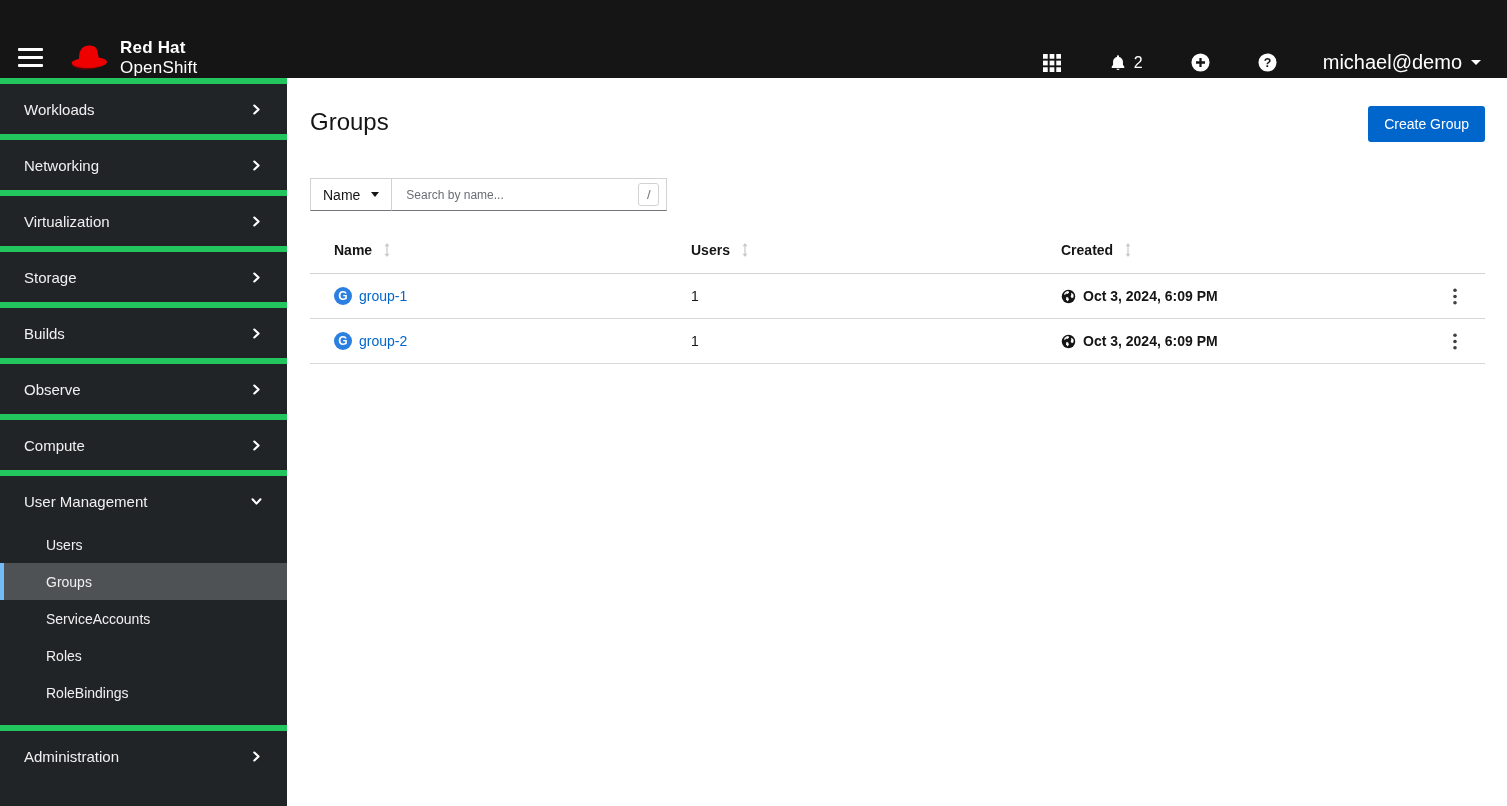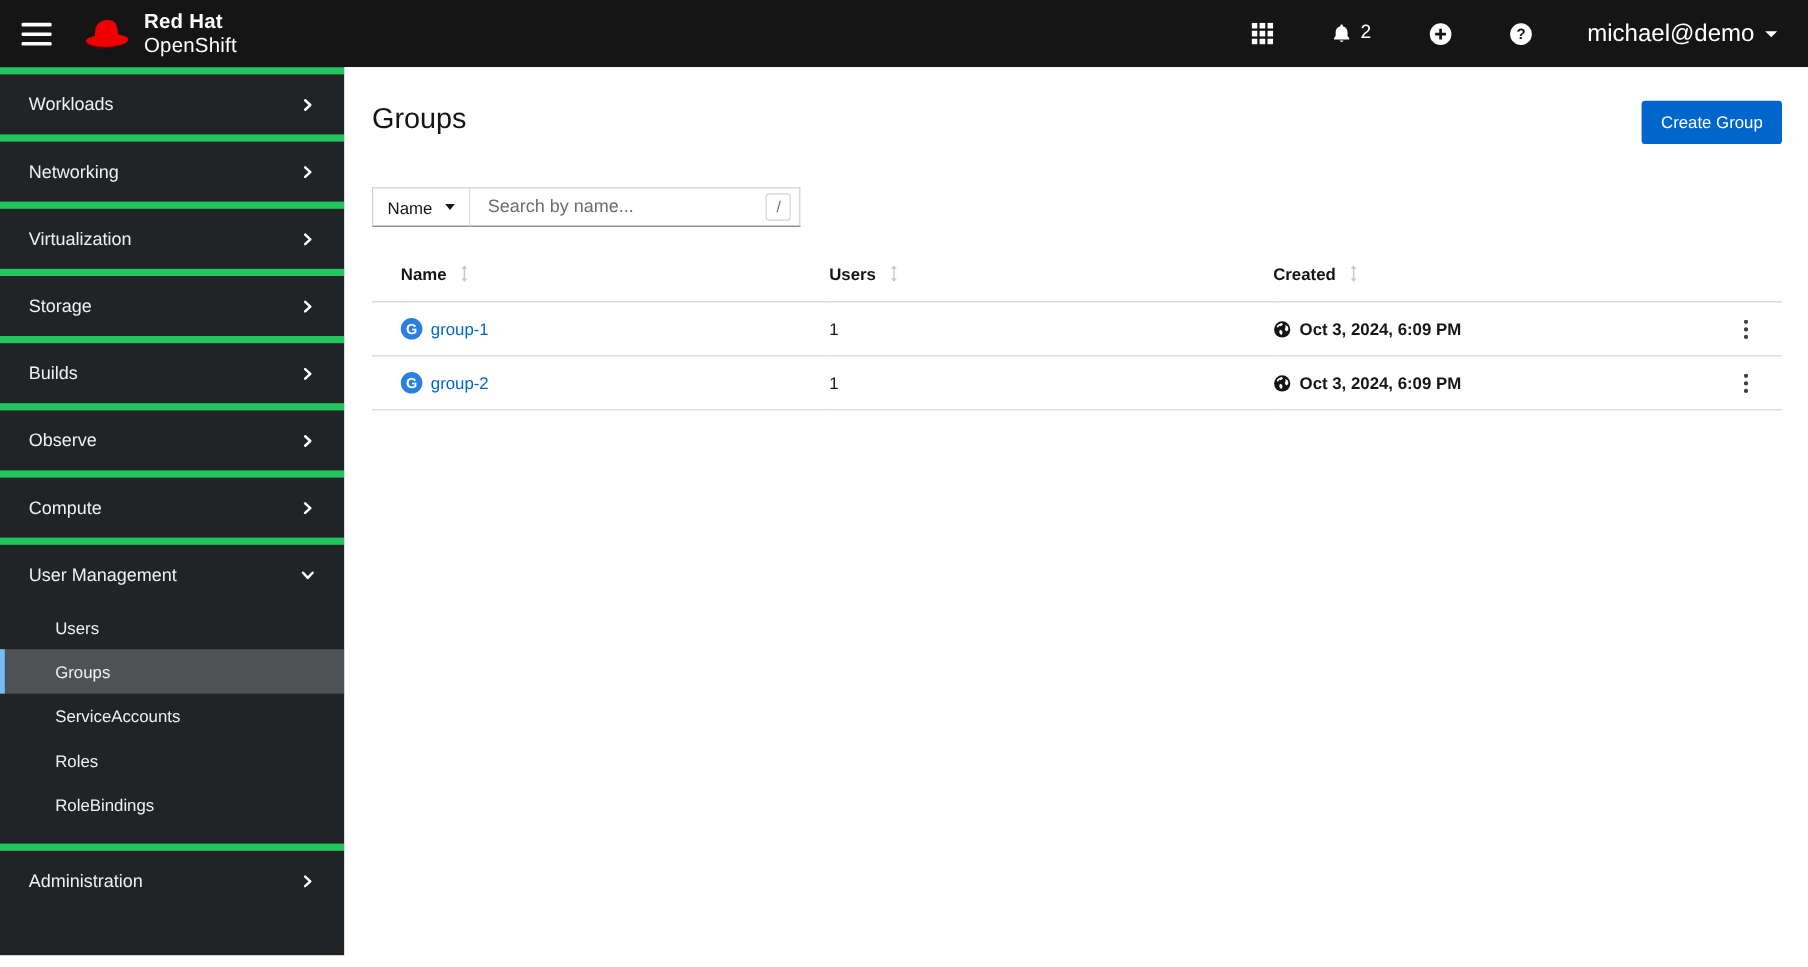--- a/index.html
+++ b/index.html
@@ -5,22 +5,22 @@
   * { box-sizing: border-box; }
   html,body { margin:0; padding:0; }
   body {
     width:1507px; height:806px; overflow:hidden;
     font-family:"Liberation Sans", sans-serif;
     background:#ffffff; color:#151515;
   }
 
   
   .masthead {
-    height:56px; background:#151515;
-    display:flex; align-items:center; justify-content:space-between;
+    height:78px; background:#151515;
+    display:flex; align-items:flex-end; justify-content:space-between;
     padding:0 26px 0 18px;
   }
   .mast-left { display:flex; align-items:center; gap:24px; }
   .hamburger { width:25px; display:flex; flex-direction:column; gap:5px; cursor:pointer; padding:4px 0; }
   .hamburger span { height:3px; background:#ffffff; border-radius:1px; }
   .brand { display:flex; align-items:center; gap:9px; cursor:pointer; }
   .brand-text { color:#ffffff; font-size:17px; line-height:1.18; letter-spacing:.2px; }
   .brand-line1 { font-weight:700; }
   .mast-right { display:flex; align-items:center; }
   .mast-icon { display:flex; align-items:center; gap:7px; cursor:pointer; padding:6px; margin-left:36px; }
@@ -59,21 +59,21 @@
     height:33px; display:flex; align-items:center; gap:11px;
     padding:0 12px; background:#ffffff; font-size:14px; cursor:pointer;
     border:1px solid #d2d2d2; border-bottom-color:#72767b;
   }
   .caret-down-d { width:0; height:0; border-left:4.5px solid transparent; border-right:4.5px solid transparent; border-top:5px solid #151515; }
   .search-box {
     width:275px; height:33px; display:flex; align-items:center;
     padding:0 7px 0 12px; background:#ffffff;
     border:1px solid #d2d2d2; border-left:none; border-bottom-color:#72767b;
   }
-  .search-input { flex:1; border:none; outline:none; font-size:15px; font-family:inherit; color:#151515; background:transparent; min-width:0; }
+  .search-input { flex:1; border:none; outline:none; font-size:12px; font-family:inherit; color:#151515; background:transparent; min-width:0; }
   .search-input::placeholder { color:#6a6e73; }
   .kbd-hint {
     width:21px; height:23px; border:1px solid #d2d2d2; border-radius:3px;
     display:flex; align-items:center; justify-content:center;
     color:#6a6e73; font-size:13px; flex-shrink:0;
   }
 
   table.groups { width:1175px; border-collapse:collapse; table-layout:fixed; margin-top:25px; }
   col.c-name { width:381px; } col.c-users { width:370px; } col.c-created { width:364px; } col.c-kebab { width:60px; }
   th {

